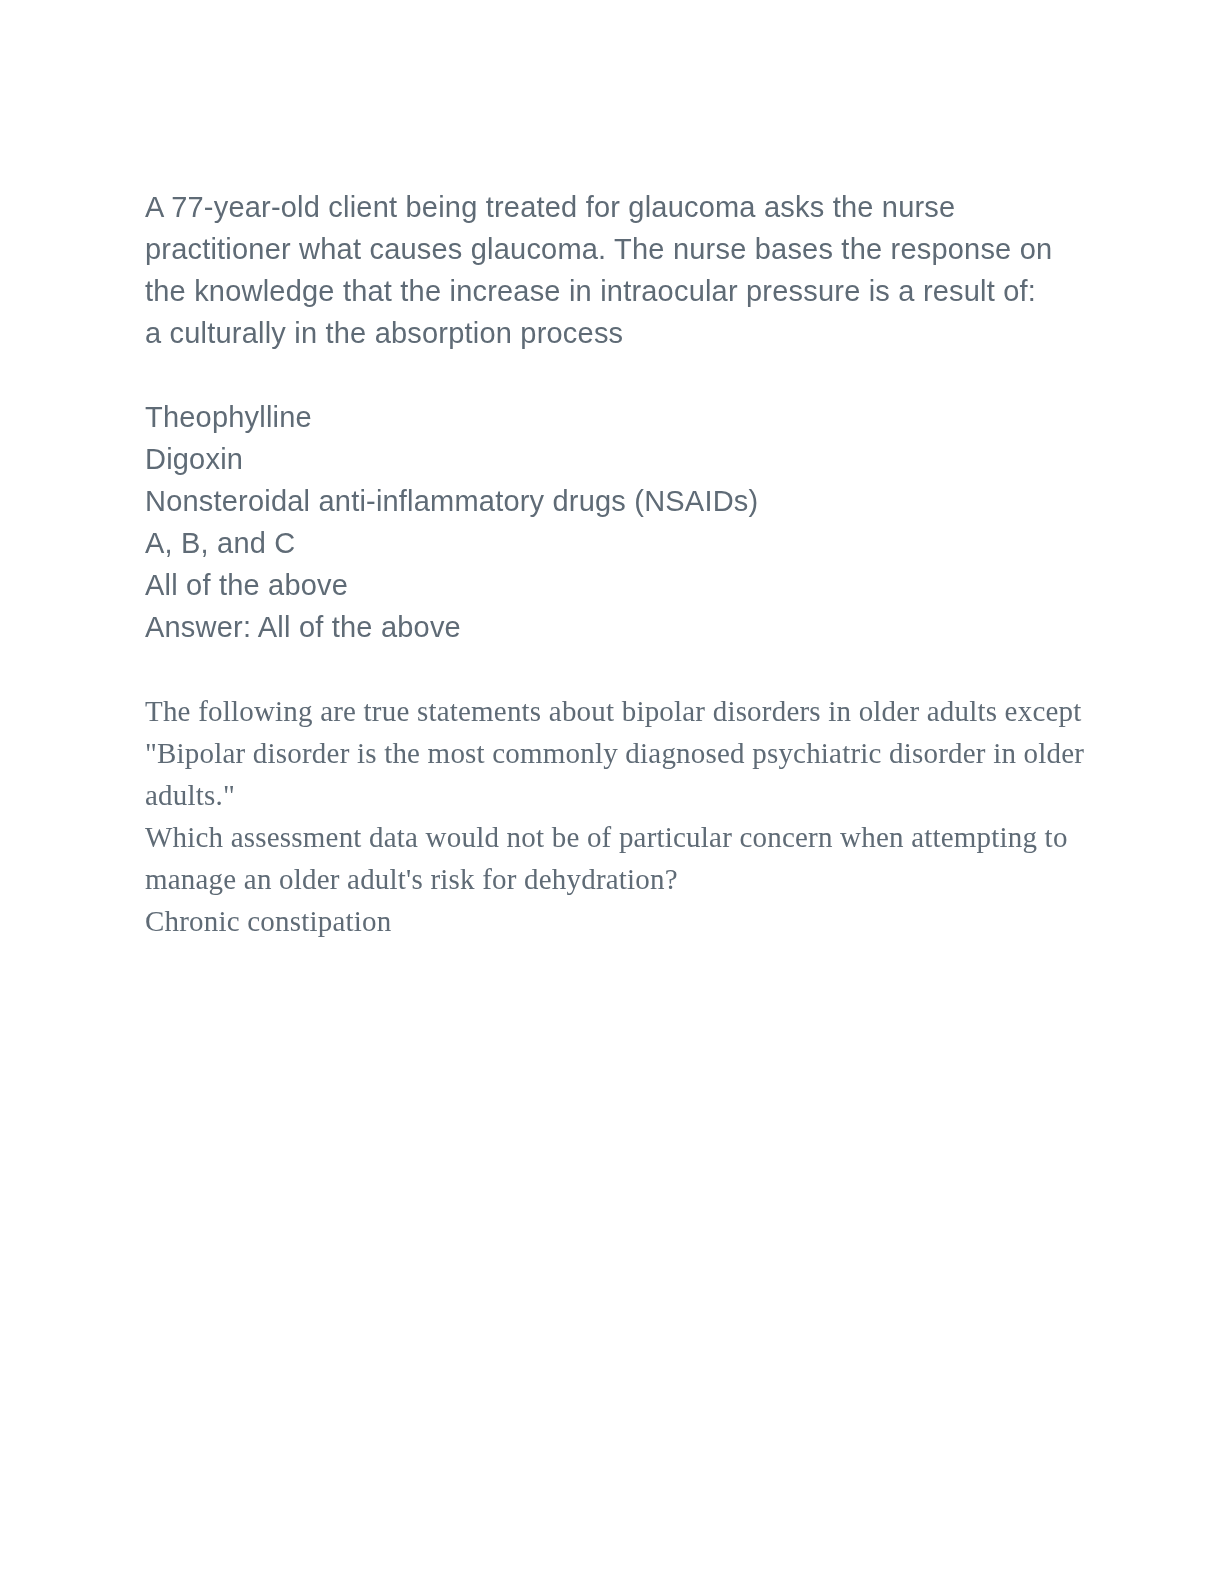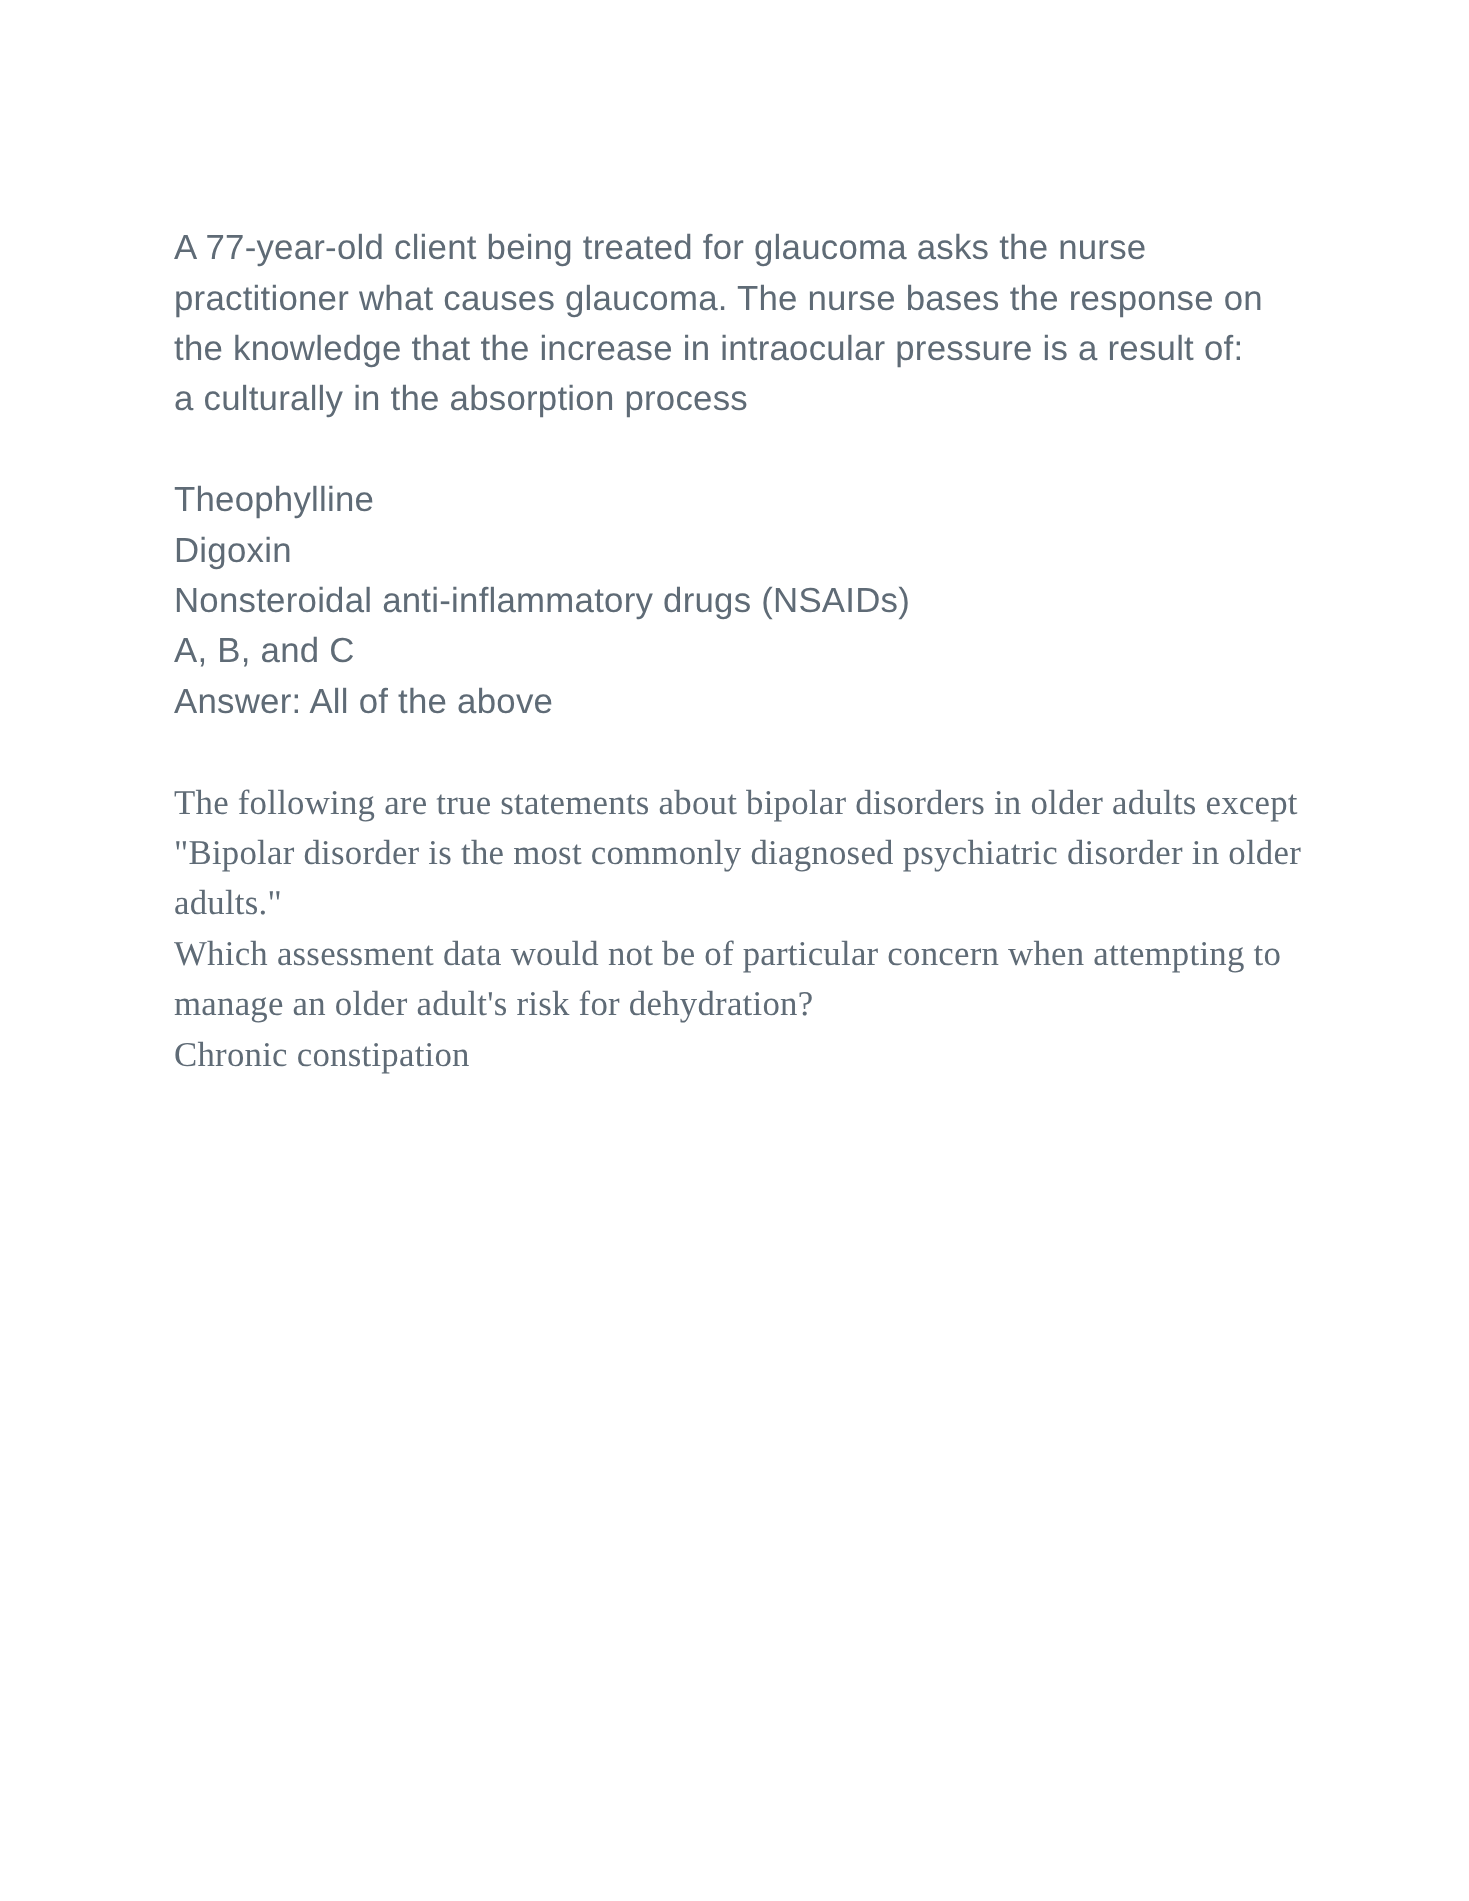--- a/index.html
+++ b/index.html
@@ -46,20 +46,21 @@
   <div class="doc-body">
       <div class="block">
         <div class="line">A 77-year-old client being treated for glaucoma asks the nurse practitioner what causes glaucoma. The nurse bases the response on the knowledge that the increase in intraocular pressure is a result of:</div>
         <div class="line">a culturally in the absorption process</div>
       </div>
       <div class="block">
         <div class="line">Theophylline</div>
         <div class="line">Digoxin</div>
         <div class="line">Nonsteroidal anti-inflammatory drugs (NSAIDs)</div>
         <div class="line">A, B, and C</div>
+        <div class="line">All of the above</div>
         <div class="line">Answer: All of the above</div>
       </div>
       <div class="block">
       </div>
       <div class="block">
         <div class="line">The following are true statements about bipolar disorders in older adults except</div>
         <div class="line">"Bipolar disorder is the most commonly diagnosed psychiatric disorder in older adults."</div>
         <div class="line">Which assessment data would not be of particular concern when attempting to manage an older adult's risk for dehydration?</div>
         <div class="line">Chronic constipation</div>
       </div>

